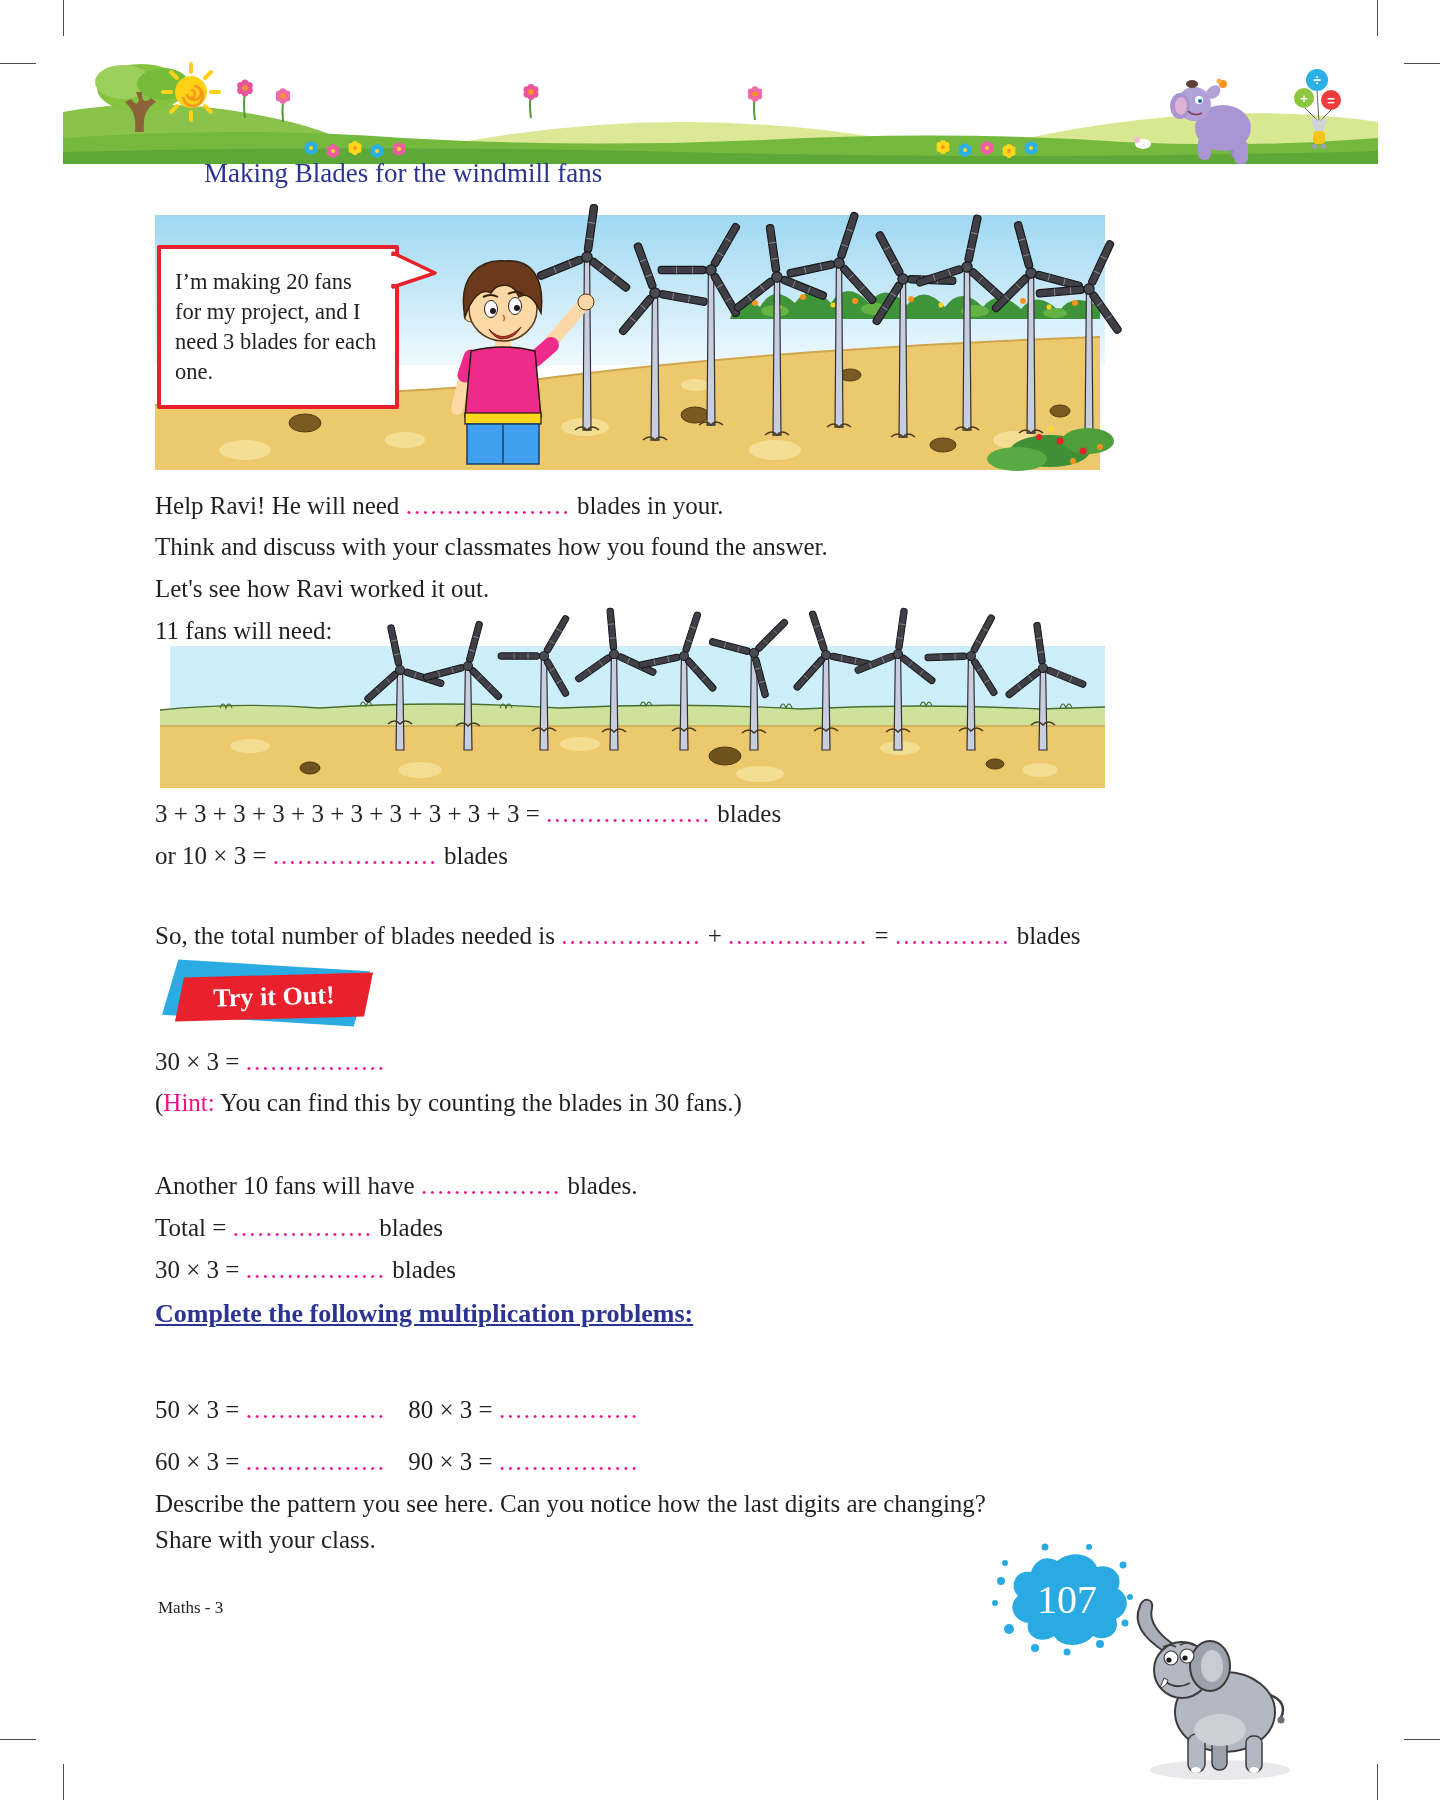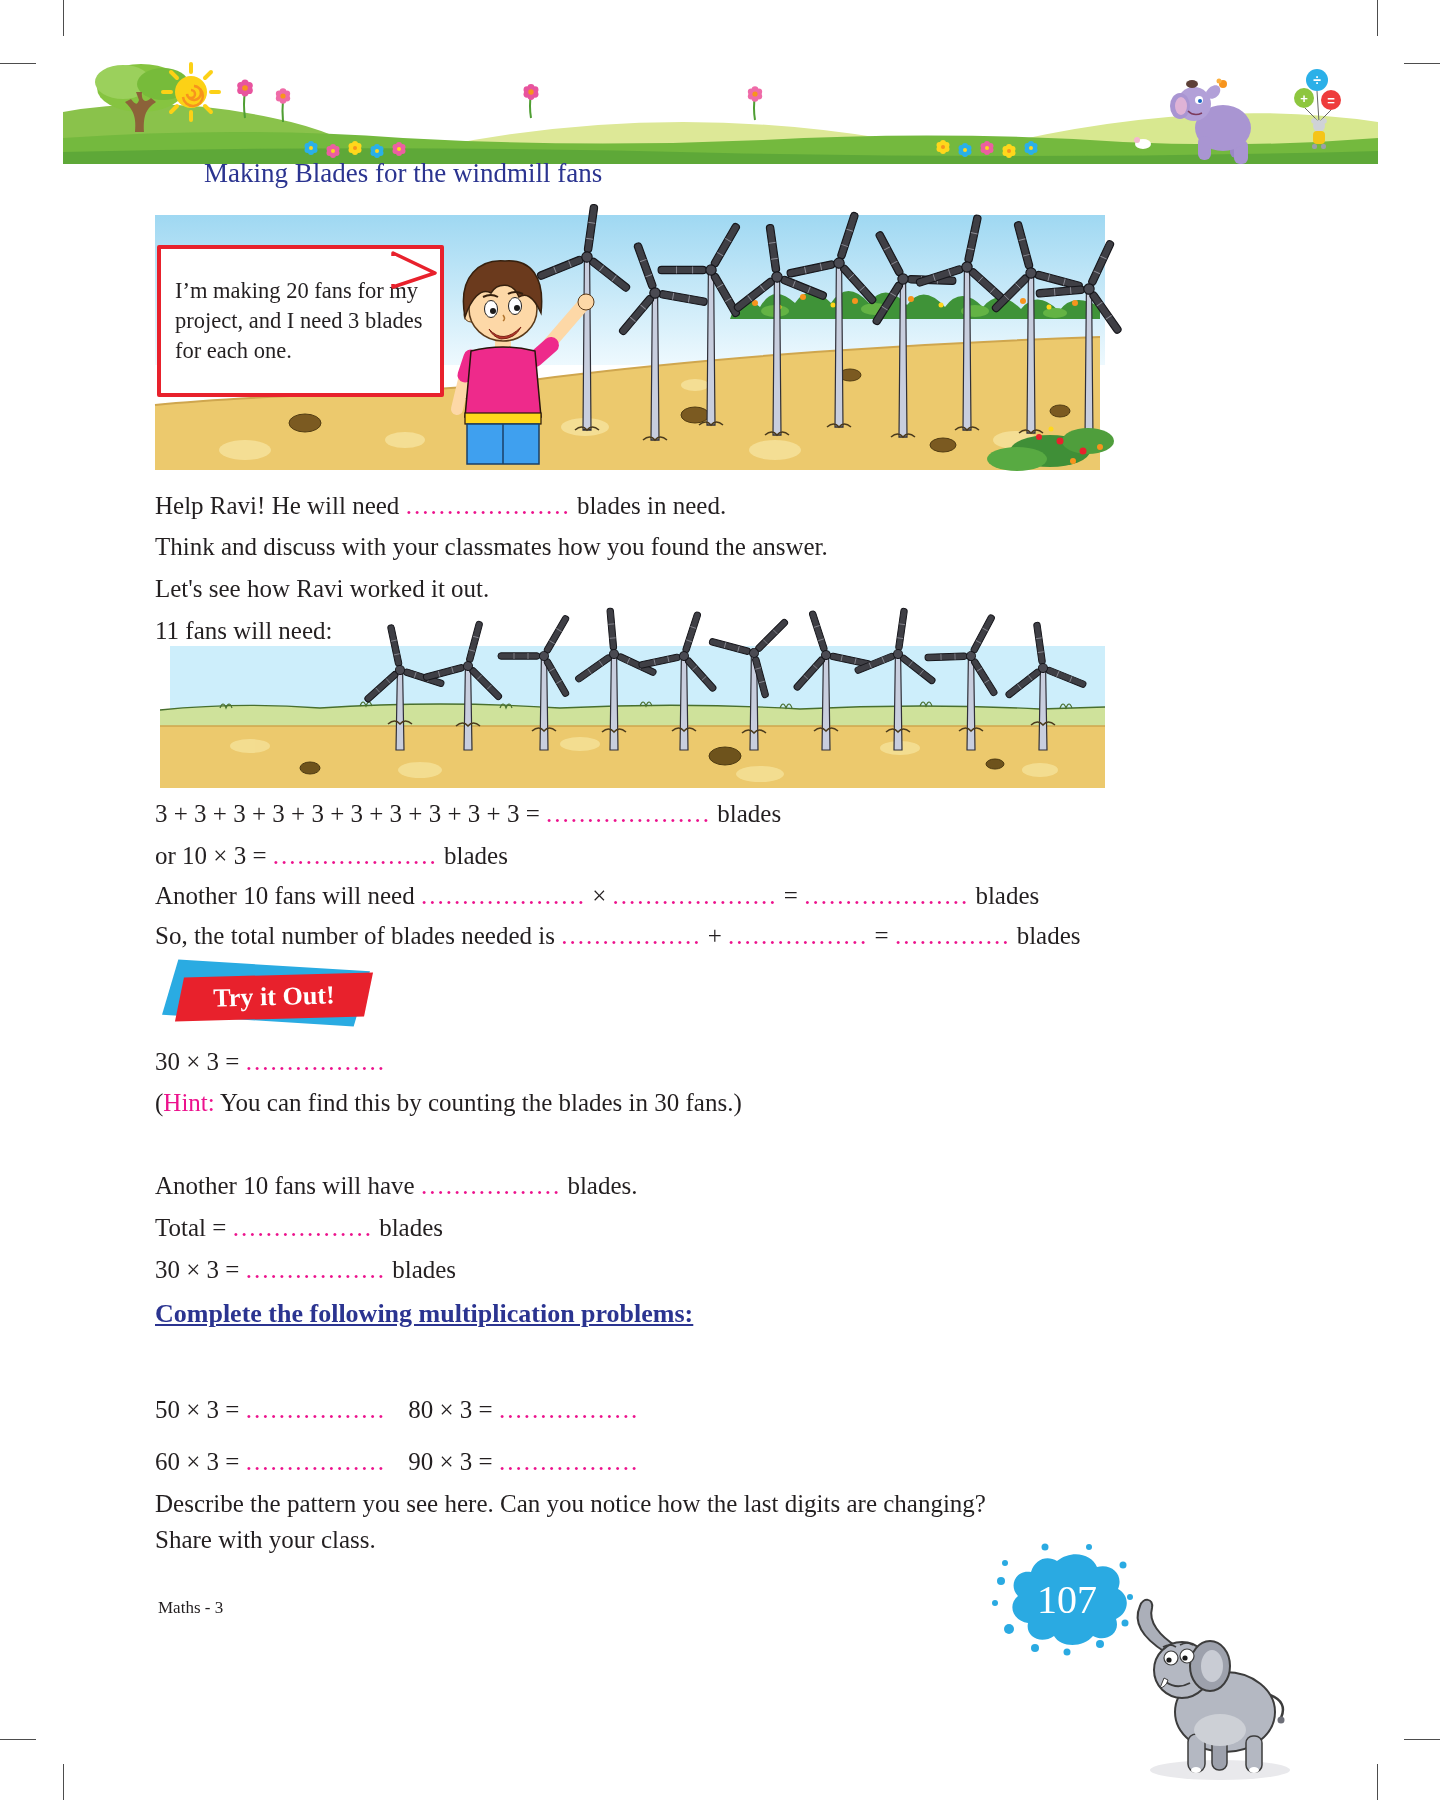--- a/index.html
+++ b/index.html
@@ -9,22 +9,22 @@
   .h1{position:absolute;left:160px;top:158px;font-size:27px;font-weight:normal;color:#2b3490;white-space:nowrap;margin-left:44px;}
   .h2{position:absolute;left:155px;top:1299px;font-size:26px;font-weight:bold;color:#2b3490;white-space:nowrap;text-decoration:underline;}
   .line{position:absolute;left:155px;white-space:nowrap;font-size:25px;color:#231f20;}
   .dots{color:#ec128d;letter-spacing:2px;}
   .hint-label{color:#ec128d;}
   .prob{margin-right:16px;}
   svg{display:block;}
   .scene{position:absolute;}
   .scene svg{overflow:visible;}
   
-  .bubble{position:absolute;left:2px;top:30px;width:287px;box-sizing:border-box;background:#fff;
-          border:4px solid #e8212c;border-radius:2px;padding:27px 14px;font-size:22.5px;line-height:1.33;z-index:5;}
+  .bubble{position:absolute;left:2px;top:30px;width:242px;box-sizing:border-box;background:#fff;
+          border:4px solid #e8212c;border-radius:2px;padding:18px 14px;font-size:22.5px;line-height:1.33;z-index:5;}
   .bubble-tail{position:absolute;left:236px;top:38px;z-index:6;}
   
   .ribbon{position:absolute;left:168px;top:962px;width:220px;height:72px;}
   .ribbon-blue{position:absolute;left:2px;top:3px;width:192px;height:56px;background:#2aabe2;
                transform:rotate(3.5deg) skewX(-13deg);}
   .ribbon-red{position:absolute;left:12px;top:13px;width:188px;height:44px;background:#e8212c;
               transform:skewX(-13deg) rotate(-1.5deg);}
   .ribbon-red span{display:block;transform:skewX(13deg);text-align:center;line-height:44px;
                    color:#fff;font-weight:bold;font-size:26px;}
   .footer-book{position:absolute;left:158px;top:1598px;font-size:17px;}
@@ -313,21 +313,21 @@
     <div class="bubble">
       <span>I’m making 20 fans for my project, and I need 3 blades for each one.</span>
     </div>
     <svg class="bubble-tail" width="48" height="42" style="overflow:visible;">
       <polygon points="2,0 44,20 2,34" fill="#fff" stroke="#e8212c" stroke-width="3.5" stroke-linejoin="round"></polygon>
       <rect x="-1" y="3" width="6" height="28" fill="#fff"></rect>
     </svg>
   </div>
 
   <div class="line" style="top:492px">
-    <span>Help Ravi! He will need </span><span class="dots">....................</span><span> blades in need.</span>
+    <span>Help Ravi! He will need </span><span class="dots">....................</span><span> blades in your.</span>
   </div>
   <div class="line" style="top:533px">Think and discuss with your classmates how you found the answer.</div>
   <div class="line" style="top:575px">Let's see how Ravi worked it out.</div>
   <div class="line" style="top:617px">11 fans will need:</div>
 
   <div class="scene" style="left:160px;top:598px;width:945px;height:190px;">
     <svg width="945" height="190" viewBox="0 0 945 190">
       <rect x="10" y="48" width="935" height="68" fill="#cdeefb"></rect>
       <path d="M0,112 Q80,104 160,110 Q280,102 400,110 Q520,104 640,111 Q760,105 880,111 Q912,110 945,109 L945,134 L0,134 Z" fill="#cfe29b"></path>
       <path d="M0,112 Q80,104 160,110 Q280,102 400,110 Q520,104 640,111 Q760,105 880,111 Q912,110 945,109" stroke="#486f2e" stroke-width="1.3" fill="none"></path>
@@ -389,23 +389,20 @@
       </g>
     </svg>
   </div>
 
   <div class="line" style="top:800px">
     <span>3 + 3 + 3 + 3 + 3 + 3 + 3 + 3 + 3 + 3 = </span><span class="dots">....................</span><span> blades</span>
   </div>
   <div class="line" style="top:842px">
     <span>or 10 × 3 = </span><span class="dots">....................</span><span> blades</span>
   </div>
-  <div class="line" style="top:882px">
-    <span>Another 10 fans will need </span><span class="dots">....................</span><span> × </span><span class="dots">....................</span><span> = </span><span class="dots">....................</span><span> blades</span>
-  </div>
   <div class="line" style="top:922px">
     <span>So, the total number of blades needed is </span><span class="dots">.................</span><span> + </span><span class="dots">.................</span><span> = </span><span class="dots">..............</span><span> blades</span>
   </div>
 
   <div class="ribbon">
     <div class="ribbon-blue"></div>
     <div class="ribbon-red">
       <span>Try it Out!</span>
     </div>
   </div>

